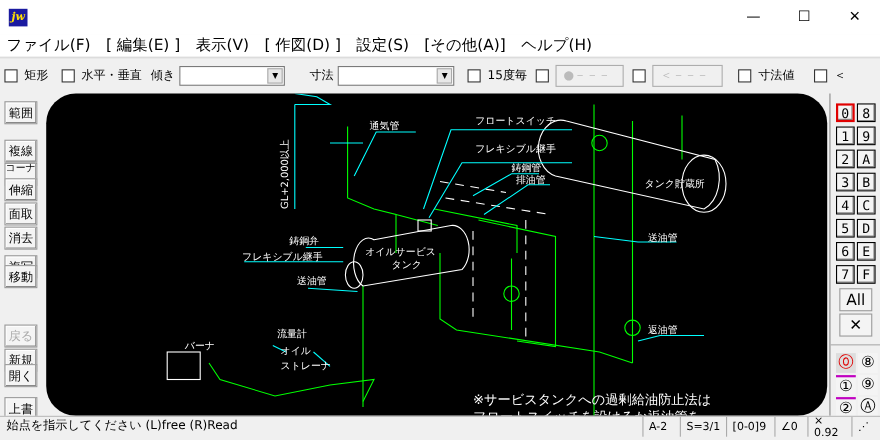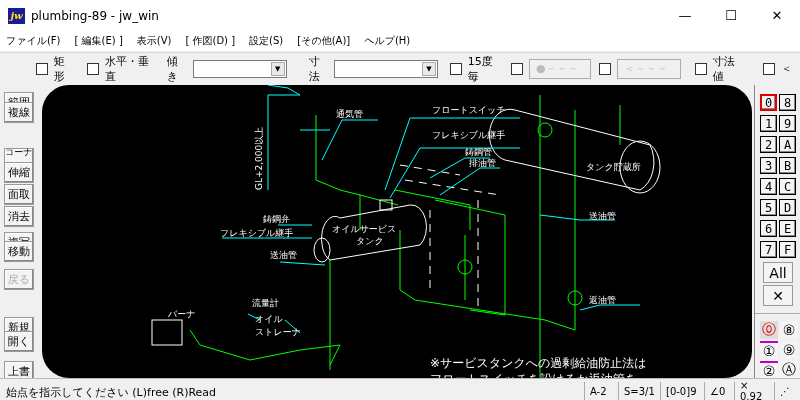--- a/index.html
+++ b/index.html
@@ -3,47 +3,46 @@
 <meta charset="utf-8">
 <style>
   * { box-sizing: border-box; margin: 0; padding: 0; }
   html, body { width: 800px; height: 400px; overflow: hidden; background: #f0f0f0; font-family: "DejaVu Sans", sans-serif; font-size: 11px; color: #000; }
   .titlebar { position: absolute; left: 0; top: 0; width: 800px; height: 31px; background: #fff; display: flex; align-items: center; }
   .app-icon { width: 17px; height: 16px; background: #1a1aa0; color: #ffe000; font-weight: bold; font-style: italic; font-size: 10px; line-height: 16px; text-align: center; margin-left: 8px; font-family: "DejaVu Serif", serif; }
   .title-text { margin-left: 6px; font-size: 12px; }
   .win-controls { position: absolute; right: 0; top: 0; display: flex; height: 31px; }
   .win-btn { width: 46px; height: 31px; display: flex; align-items: center; justify-content: center; font-size: 13px; }
   .menubar { position: absolute; left: 0; top: 31px; width: 800px; height: 20px; background: #fff; display: flex; align-items: center; padding-left: 6px; }
-  .menu-item { margin-right: 14px; font-size: 10px; }
-  .toolbar { position: absolute; left: 0; top: 52px; width: 800px; height: 32px; background: #f0f0f0; border-top: 1px solid #d8d8d8; display: flex; align-items: center; padding-left: 36px; }
+  .menu-item { margin-right: 14px; font-size: 14px; }
+  .toolbar { position: absolute; left: 0; top: 52px; width: 800px; height: 32px; background: #f0f0f0; border-top: 1px solid #d8d8d8; display: flex; align-items: center; padding-left: 4px; }
   .chk { width: 12px; height: 12px; border: 1px solid #333; background: #fff; display: inline-block; margin-right: 6px; vertical-align: middle; }
   .tb-group { display: flex; align-items: center; margin-right: 8px; font-size: 11px; }
   .combo { width: 96px; height: 18px; border: 1px solid #7a7a7a; background: #fff; position: relative; margin-left: 4px; }
   .combo .arrow { position: absolute; right: 1px; top: 1px; width: 14px; height: 14px; border: 1px solid #aaa; background: #e8e8e8; font-size: 7px; text-align: center; line-height: 13px; }
   .btn-flat { height: 20px; border: 1px solid #adadad; background: #f0f0f0; color: #bbb; padding: 0 6px; display: flex; align-items: center; font-size: 11px; }
   .left-panel { position: absolute; left: 0; top: 85px; width: 38px; height: 293px; background: #f0f0f0; text-decoration: underline; }
   .lbtn { position: absolute; left: 4px; width: 30px; height: 21px; border: 1px solid #999; background: #f4f4f4; font-size: 11px; display: flex; align-items: center; justify-content: center; box-shadow: inset -1px -1px 0 #888, inset 1px 1px 0 #fff; }
   .lbtn.disabled { color: #aaa; }
   .canvas { position: absolute; left: 42px; top: 85px; width: 710px; height: 293px; background: #000; overflow: hidden; border-radius: 27px; }
   .right-panel { position: absolute; left: 754px; top: 85px; width: 46px; height: 293px; background: #f0f0f0; border-left: 1px solid #888; }
   .lay { position: absolute; width: 17px; height: 17px; border: 1px solid #000; background: #f4f4f4; font-family: "DejaVu Sans Mono", monospace; font-size: 12px; display: flex; align-items: center; justify-content: center; box-shadow: inset -1px -1px 0 #888; }
   .lay.active { border: 2px solid #e00000; }
   .lay-big { position: absolute; left: 8px; width: 30px; height: 21px; border: 1px solid #999; background: #f4f4f4; font-size: 14px; display: flex; align-items: center; justify-content: center; }
   .circ { position: absolute; width: 18px; height: 18px; font-size: 14px; display:flex; align-items:center; justify-content:center; background:#f4f4f4; }
-  .statusbar { position: absolute; left: 0; top: 378px; width: 800px; height: 22px; background: #f0f0f0; border-top: 1px solid #bbb; display: flex; align-items: flex-end; }
+  .statusbar { position: absolute; left: 0; top: 378px; width: 800px; height: 22px; background: #f0f0f0; border-top: 1px solid #bbb; display: flex; align-items: flex-start; }
   .status-msg { flex: 1; padding-left: 6px; font-size: 11px; }
   .sb-cell { height: 18px; border-left: 1px solid #aaa; padding: 0 5px; font-size: 10px; display: flex; align-items: center; }
   svg text { font-family: "DejaVu Sans", sans-serif; }
 </style>
 </head>
 <body>
 
 <div class="titlebar">
   <div class="app-icon">jw</div>
-  <div class="title-text">plumbing-89 - jw_win</div>
   <div class="win-controls">
     <div class="win-btn">—</div>
     <div class="win-btn">☐</div>
     <div class="win-btn">✕</div>
   </div>
 </div>
 
 <div class="menubar">
   <span class="menu-item">ファイル(F)</span>
   <span class="menu-item">[ 編集(E) ]</span>
@@ -88,28 +87,28 @@
       <span>寸法値</span>
     </div>
   <div class="tb-group" style="margin-left:10px">
       <span class="chk"></span>
       <span>＜</span>
     </div>
 </div>
 
 <div class="left-panel">
   <div class="lbtn" style="top:7px">範囲</div>
-  <div class="lbtn" style="top:17px">複線</div>
+  <div class="lbtn" style="top:42px">複線</div>
   <div class="lbtn" style="top:63px;font-size:9px">コーナー</div>
   <div class="lbtn" style="top:77px">伸縮</div>
   <div class="lbtn" style="top:99px">面取</div>
   <div class="lbtn" style="top:121px">消去</div>
   <div class="lbtn" style="top:147px">複写</div>
   <div class="lbtn" style="top:156px">移動</div>
-  <div class="lbtn disabled" style="top:184px">戻る</div>
+  <div class="lbtn disabled" style="top:210px">戻る</div>
   <div class="lbtn" style="top:232px">新規</div>
   <div class="lbtn" style="top:246px">開く</div>
   <div class="lbtn" style="top:276px">上書</div>
 </div>
 
 <div class="canvas">
   <svg width="710" height="293" viewBox="42 85 710 293">
     <g stroke="#00ff00" fill="none" stroke-width="1">
       <polyline points="316,115 316,180 340,190 360,195 360,230"></polyline>
       <polyline points="360,195 398,205"></polyline>

